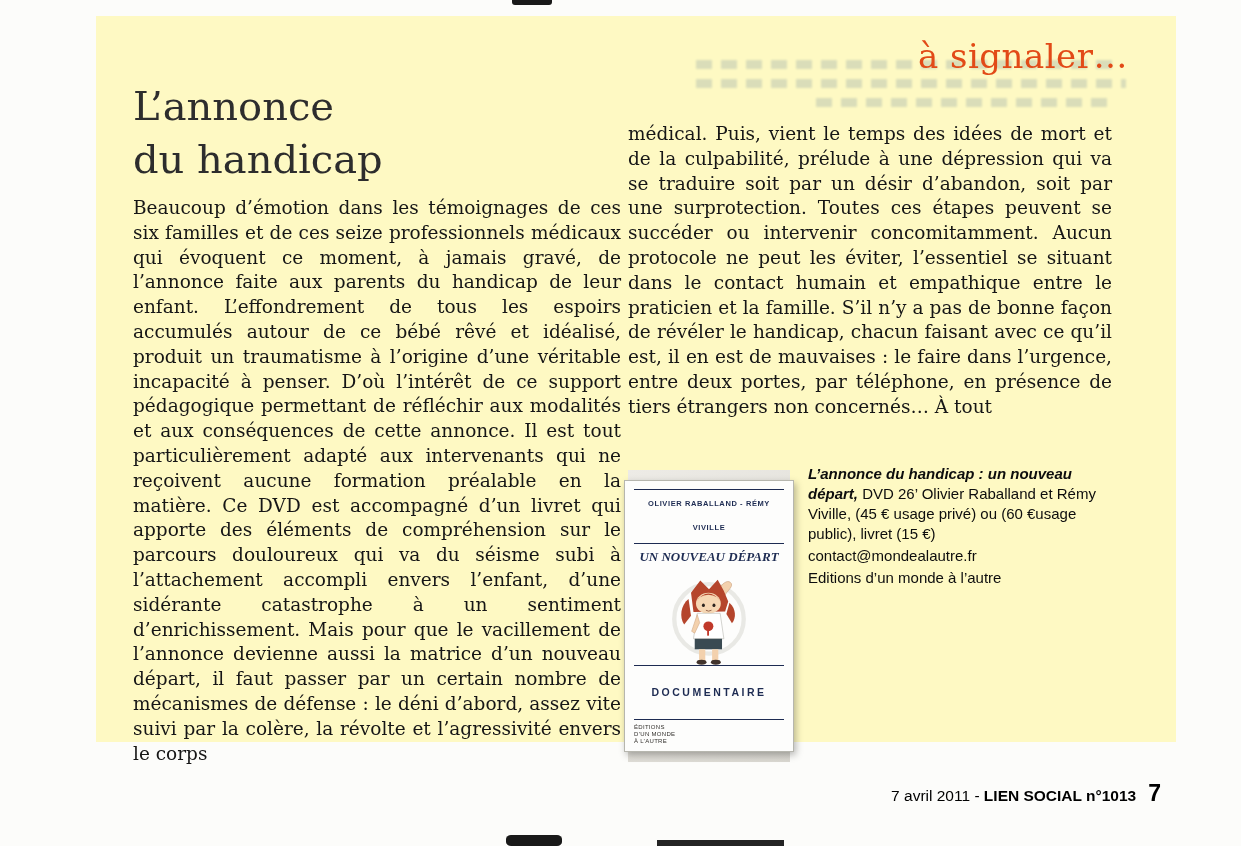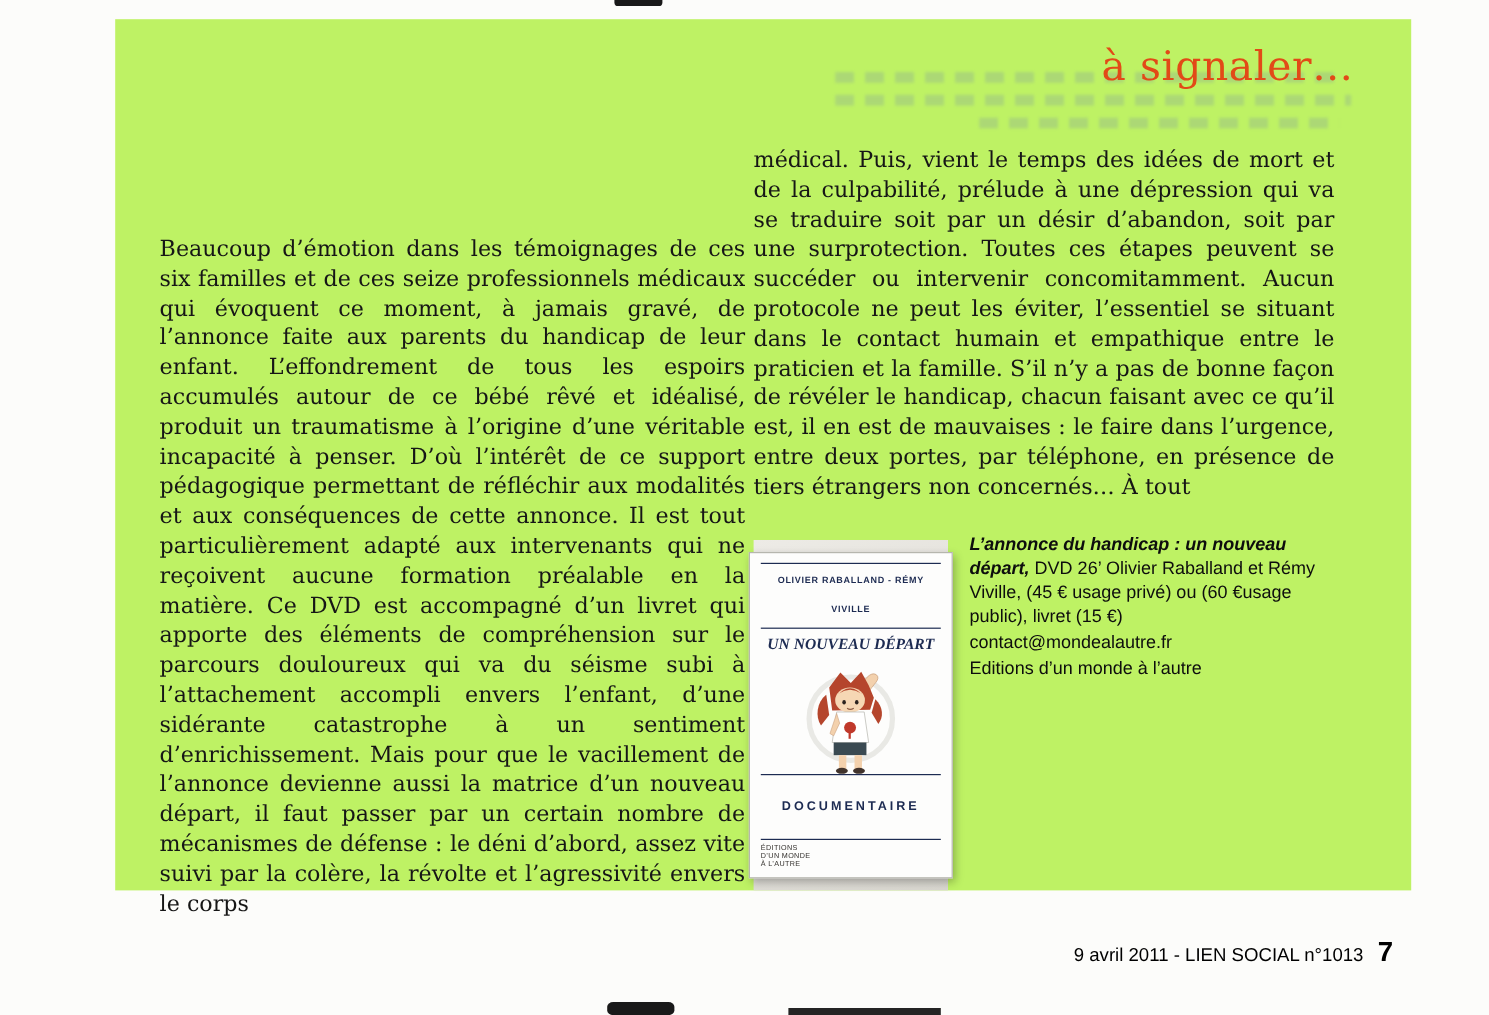--- a/index.html
+++ b/index.html
@@ -4,21 +4,21 @@
 <style>
   html,body{margin:0;padding:0;}
   body{
     width:1241px;height:846px;position:relative;overflow:hidden;
     background:#fcfcfa;
     font-family:"DejaVu Serif","Liberation Serif",serif;
     color:#1c1c1c;
   }
   .panel{
     position:absolute;left:96px;top:16px;width:1080px;height:726px;
-    background:#bef264;
+    background:#fef9c3;
   }
   .section-label{
     position:absolute;top:20px;right:48px;
     font-size:34px;color:#e24a17;letter-spacing:.5px;
     font-family:"DejaVu Serif",serif;
   }
   .bleed{position:absolute;filter:blur(1.2px);opacity:.28;}
   .bleed-line{height:9px;margin:10px 0;
     background:repeating-linear-gradient(90deg,#7e98a2 0 16px,transparent 16px 25px);}
   .article-title{
@@ -65,53 +65,57 @@
     margin-top:auto;width:100%;text-align:center;
     font-size:10.5px;font-weight:bold;letter-spacing:2.5px;color:#1d2b52;
     border-top:1px solid #1d2b52;border-bottom:1px solid #1d2b52;padding:14px 0;
   }
   .dvd-publisher{
     align-self:flex-start;margin-top:4px;
     font-size:6px;line-height:7px;color:#33302c;letter-spacing:.3px;
   }
   .wrap-zone{margin-top:2px;}
   .caption{
-    margin-top:24px;
+    margin-top:44px;
     font-family:"Liberation Sans",sans-serif;
     font-size:15px;line-height:20px;color:#0d0d0d;text-align:left;
   }
   .caption p{margin:0;}
   .caption .lead{font-weight:bold;font-style:italic;}
   .caption .cap-line{margin-top:2px;}
   .footer{
     position:absolute;top:780px;right:80px;
     display:flex;align-items:baseline;
     font-family:"Liberation Sans",sans-serif;font-size:15.5px;color:#000;
   }
-  .footer .journal{font-weight:normal;white-space:pre;}
+  .footer .journal{font-weight:bold;white-space:pre;}
   .footer .date{white-space:pre;}
   .footer .pagenum{font-weight:bold;font-size:23px;margin-left:12px;}
   .scan-mark{position:absolute;background:#191919;}
   .mark-top{left:512px;top:0;width:40px;height:5px;border-radius:0 0 3px 3px;}
   .mark-bottom-1{left:506px;top:835px;width:56px;height:11px;border-radius:5px/4px;}
   .mark-bottom-2{left:657px;top:840px;width:127px;height:6px;background:#242424;}
 </style>
 </head>
 <body>
 
 <div class="panel">
 
   <div class="bleed" style="left:600px;top:34px;width:430px;">
     <div class="bleed-line" style="width:420px;"></div>
     <div class="bleed-line" style="width:430px;"></div>
     <div class="bleed-line" style="width:300px;margin-left:120px;"></div>
   </div>
 
   <div class="section-label">à signaler…</div>
 
+  <h1 class="article-title" style="margin:0;">
+    <span style="display:block;">L’annonce</span>
+    <span style="display:block;">du handicap</span>
+  </h1>
 
   <div class="col col-left">
     <p>Beaucoup d’émotion dans les témoignages de ces six familles et de ces seize professionnels médicaux qui évoquent ce moment, à jamais gravé, de l’annonce faite aux parents du handicap de leur enfant. L’effondrement de tous les espoirs accumulés autour de ce bébé rêvé et idéalisé, produit un traumatisme à l’origine d’une véritable incapacité à penser. D’où l’intérêt de ce support pédagogique permettant de réfléchir aux modalités et aux conséquences de cette annonce. Il est tout particulièrement adapté aux intervenants qui ne reçoivent aucune formation préalable en la matière. Ce DVD est accompagné d’un livret qui apporte des éléments de compréhension sur le parcours douloureux qui va du séisme subi à l’attachement accompli envers l’enfant, d’une sidérante catastrophe à un sentiment d’enrichissement. Mais pour que le vacillement de l’annonce devienne aussi la matrice d’un nouveau départ, il faut passer par un certain nombre de mécanismes de défense : le déni d’abord, assez vite suivi par la colère, la révolte et l’agressivité envers le corps</p>
   </div>
 
   <div class="col col-right">
     <p>médical. Puis, vient le temps des idées de mort et de la culpabilité, prélude à une dépression qui va se traduire soit par un désir d’abandon, soit par une surprotection. Toutes ces étapes peuvent se succéder ou intervenir concomitamment. Aucun protocole ne peut les éviter, l’essentiel se situant dans le contact humain et empathique entre le praticien et la famille. S’il n’y a pas de bonne façon de révéler le handicap, chacun faisant avec ce qu’il est, il en est de mauvaises : le faire dans l’urgence, entre deux portes, par téléphone, en présence de tiers étrangers non concernés… À tout</p>
 
     <div class="wrap-zone">
 
@@ -159,20 +163,20 @@
         <p class="cap-line">contact@mondealautre.fr</p>
         <p class="cap-line">Editions d’un monde à l’autre</p>
       </div>
 
     </div>
   </div>
 
 </div>
 
 <div class="footer">
-  <span class="date">9 avril 2011 - </span>
+  <span class="date">7 avril 2011 - </span>
   <span class="journal">LIEN SOCIAL n°1013</span>
   <span class="pagenum">7</span>
 </div>
 
 <div class="scan-mark mark-top"></div>
 <div class="scan-mark mark-bottom-1"></div>
 <div class="scan-mark mark-bottom-2"></div>
 
 </body></html>

